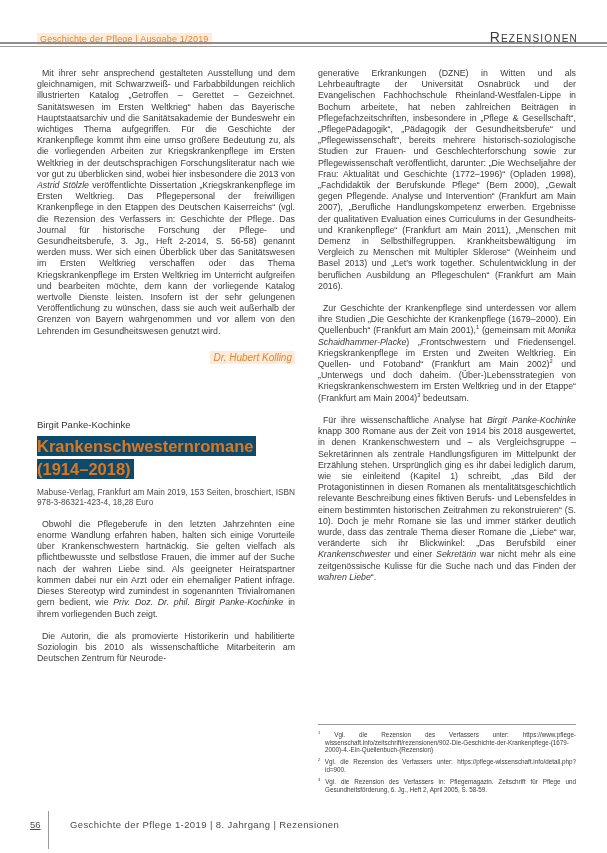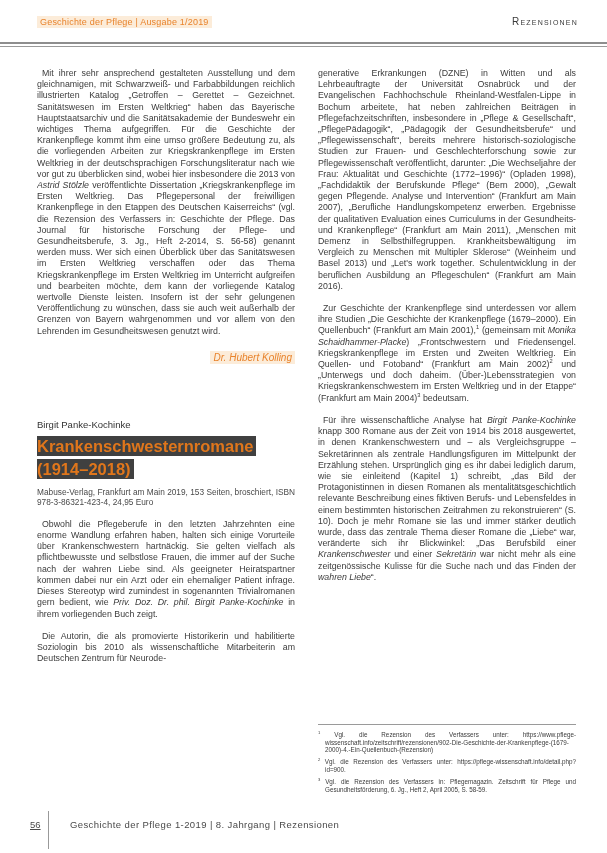--- a/index.html
+++ b/index.html
@@ -21,21 +21,22 @@
   .ph-left {
     color:#e8832c;
     background:#fcecd9;
     padding:1px 3px;
     letter-spacing:0.2px;
   }
   .ph-right {
     color:#3a3a3a;
     font-variant:small-caps;
     letter-spacing:1.2px;
-    font-size:10px;
+    font-size:14px;
+    margin-top:13px;
   }
   .rule-double { position:absolute; top:42px; left:0; right:0; }
   .rule-double .r1 { height:2px; background:#8e8e8e; }
   .rule-double .r2 { height:1px; background:#9a9a9a; margin-top:2px; }
 
   
   .columns {
     position:absolute; top:60px; left:37px;
     width:539px; height:740px;
     display:flex; gap:23px;
@@ -67,21 +68,21 @@
     margin:0 0 6px 0;
     font-size:16.5px; line-height:23px; font-weight:bold;
     color:#e0761b;
   }
   .book-subtitle {
     margin:0 0 8px 0;
     font-size:13px; line-height:18px; font-weight:normal;
     color:#e0761b;
   }
   .hl {
-    background:#404040;
+    background:#0c4a6e;
     padding:1px 3px 1px 0;
     -webkit-box-decoration-break:clone;
     box-decoration-break:clone;
   }
   .pub-info {
     margin:0;
     font-size:8.3px; line-height:10.5px; color:#4a4a4a;
     text-align:justify;
   }
 
@@ -121,21 +122,21 @@
   <main class="columns">
 
     <section class="col">
       <p class="body first indent"><span>Mit ihrer sehr ansprechend gestalteten Ausstellung und dem gleichnamigen, mit Schwarzweiß- und Farbabbildungen reichlich illustrierten Katalog „Getroffen – Gerettet – Gezeichnet. Sanitätswesen im Ersten Weltkrieg“ haben das Bayerische Hauptstaatsarchiv und die Sanitätsakademie der Bundeswehr ein wichtiges Thema aufgegriffen. Für die Geschichte der Krankenpflege kommt ihm eine umso größere Bedeutung zu, als die vorliegenden Arbeiten zur Kriegskrankenpflege im Ersten Weltkrieg in der deutschsprachigen Forschungsliteratur nach wie vor gut zu überblicken sind, wobei hier insbesondere die 2013 von </span><span class="it">Astrid Stölzle</span><span> veröffentlichte Dissertation „Kriegskrankenpflege im Ersten Weltkrieg. Das Pflegepersonal der freiwilligen Krankenpflege in den Etappen des Deutschen Kaiserreichs“ (vgl. die Rezension des Verfassers in: Geschichte der Pflege. Das Journal für historische Forschung der Pflege- und Gesundheitsberufe, 3. Jg., Heft 2-2014, S. 56-58) genannt werden muss. Wer sich einen Überblick über das Sanitätswesen im Ersten Weltkrieg verschaffen oder das Thema Kriegskrankenpflege im Ersten Weltkrieg im Unterricht aufgreifen und bearbeiten möchte, dem kann der vorliegende Katalog wertvolle Dienste leisten. Insofern ist der sehr gelungenen Veröffentlichung zu wünschen, dass sie auch weit außerhalb der Grenzen von Bayern wahrgenommen und vor allem von den Lehrenden im Gesundheitswesen genutzt wird.</span></p>
       <div class="byline-row">
         <span class="byline">Dr. Hubert Kolling</span>
       </div>
       <div class="review-head">
         <div class="book-author">Birgit Panke-Kochinke</div>
         <h1 class="book-title"><span class="hl">Krankenschwesternromane (1914–2018)</span></h1>
-        <p class="pub-info">Mabuse-Verlag, Frankfurt am Main 2019, 153 Seiten, broschiert, ISBN 978-3-86321-423-4, 24,95 Euro</p>
+        <p class="pub-info">Mabuse-Verlag, Frankfurt am Main 2019, 153 Seiten, broschiert, ISBN 978-3-86321-423-4, 18,28 Euro</p>
       </div>
       <p class="body indent"><span>Obwohl die Pflegeberufe in den letzten Jahrzehnten eine enorme Wandlung erfahren haben, halten sich einige Vorurteile über Krankenschwestern hartnäckig. Sie gelten vielfach als pflichtbewusste und selbstlose Frauen, die immer auf der Suche nach der wahren Liebe sind. Als geeigneter Heiratspartner kommen dabei nur ein Arzt oder ein ehemaliger Patient infrage. Dieses Stereotyp wird zumindest in sogenannten Trivialromanen gern bedient, wie </span><span class="it">Priv. Doz. Dr. phil. Birgit Panke-Kochinke</span><span> in ihrem vorliegenden Buch zeigt.</span></p>
       <p class="body indent"><span>Die Autorin, die als promovierte Historikerin und habilitierte Soziologin bis 2010 als wissenschaftliche Mitarbeiterin am Deutschen Zentrum für Neurode-</span></p>
     </section>
 
     <section class="col">
       <p class="body first"><span>generative Erkrankungen (DZNE) in Witten und als Lehrbeauftragte der Universität Osnabrück und der Evangelischen Fachhochschule Rheinland-Westfalen-Lippe in Bochum arbeitete, hat neben zahlreichen Beiträgen in Pflegefachzeitschriften, insbesondere in „Pflege &amp; Gesellschaft“, „PflegePädagogik“, „Pädagogik der Gesundheitsberufe“ und „Pflegewissenschaft“, bereits mehrere historisch-soziologische Studien zur Frauen- und Geschlechterforschung sowie zur Pflegewissenschaft veröffentlicht, darunter: „Die Wechseljahre der Frau: Aktualität und Geschichte (1772–1996)“ (Opladen 1998), „Fachdidaktik der Berufskunde Pflege“ (Bern 2000), „Gewalt gegen Pflegende. Analyse und Intervention“ (Frankfurt am Main 2007), „Berufliche Handlungskompetenz erwerben. Ergebnisse der qualitativen Evaluation eines Curriculums in der Gesundheits- und Krankenpflege“ (Frankfurt am Main 2011), „Menschen mit Demenz in Selbsthilfegruppen. Krankheitsbewältigung im Vergleich zu Menschen mit Multipler Sklerose“ (Weinheim und Basel 2013) und „Let's work together. Schulentwicklung in der beruflichen Ausbildung an Pflegeschulen“ (Frankfurt am Main 2016).</span></p>
       <p class="body indent"><span>Zur Geschichte der Krankenpflege sind unterdessen vor allem ihre Studien „Die Geschichte der Krankenpflege (1679–2000). Ein Quellenbuch“ (Frankfurt am Main 2001),</span><sup>1</sup><span> (gemeinsam mit </span><span class="it">Monika Schaidhammer-Placke</span><span>) „Frontschwestern und Friedensengel. Kriegskrankenpflege im Ersten und Zweiten Weltkrieg. Ein Quellen- und Fotoband“ (Frankfurt am Main 2002)</span><sup>2</sup><span> und „Unterwegs und doch daheim. (Über-)Lebensstrategien von Kriegskrankenschwestern im Ersten Weltkrieg und in der Etappe“ (Frankfurt am Main 2004)</span><sup>3</sup><span> bedeutsam.</span></p>
       <p class="body indent"><span>Für ihre wissenschaftliche Analyse hat </span><span class="it">Birgit Panke-Kochinke</span><span> knapp 300 Romane aus der Zeit von 1914 bis 2018 ausgewertet, in denen Krankenschwestern und – als Vergleichsgruppe – Sekretärinnen als zentrale Handlungsfiguren im Mittelpunkt der Erzählung stehen. Ursprünglich ging es ihr dabei lediglich darum, wie sie einleitend (Kapitel 1) schreibt, „das Bild der Protagonistinnen in diesen Romanen als mentalitätsgeschichtlich relevante Beschreibung eines fiktiven Berufs- und Lebensfeldes in einem bestimmten historischen Zeitrahmen zu rekonstruieren“ (S. 10). Doch je mehr Romane sie las und immer stärker deutlich wurde, dass das zentrale Thema dieser Romane die „Liebe“ war, veränderte sich ihr Blickwinkel: „Das Berufsbild einer </span><span class="it">Krankenschwester</span><span> und einer </span><span class="it">Sekretärin</span><span> war nicht mehr als eine zeitgenössische Kulisse für die Suche nach und das Finden der </span><span class="it">wahren Liebe</span><span>“.</span></p>
       <div class="footnotes">

